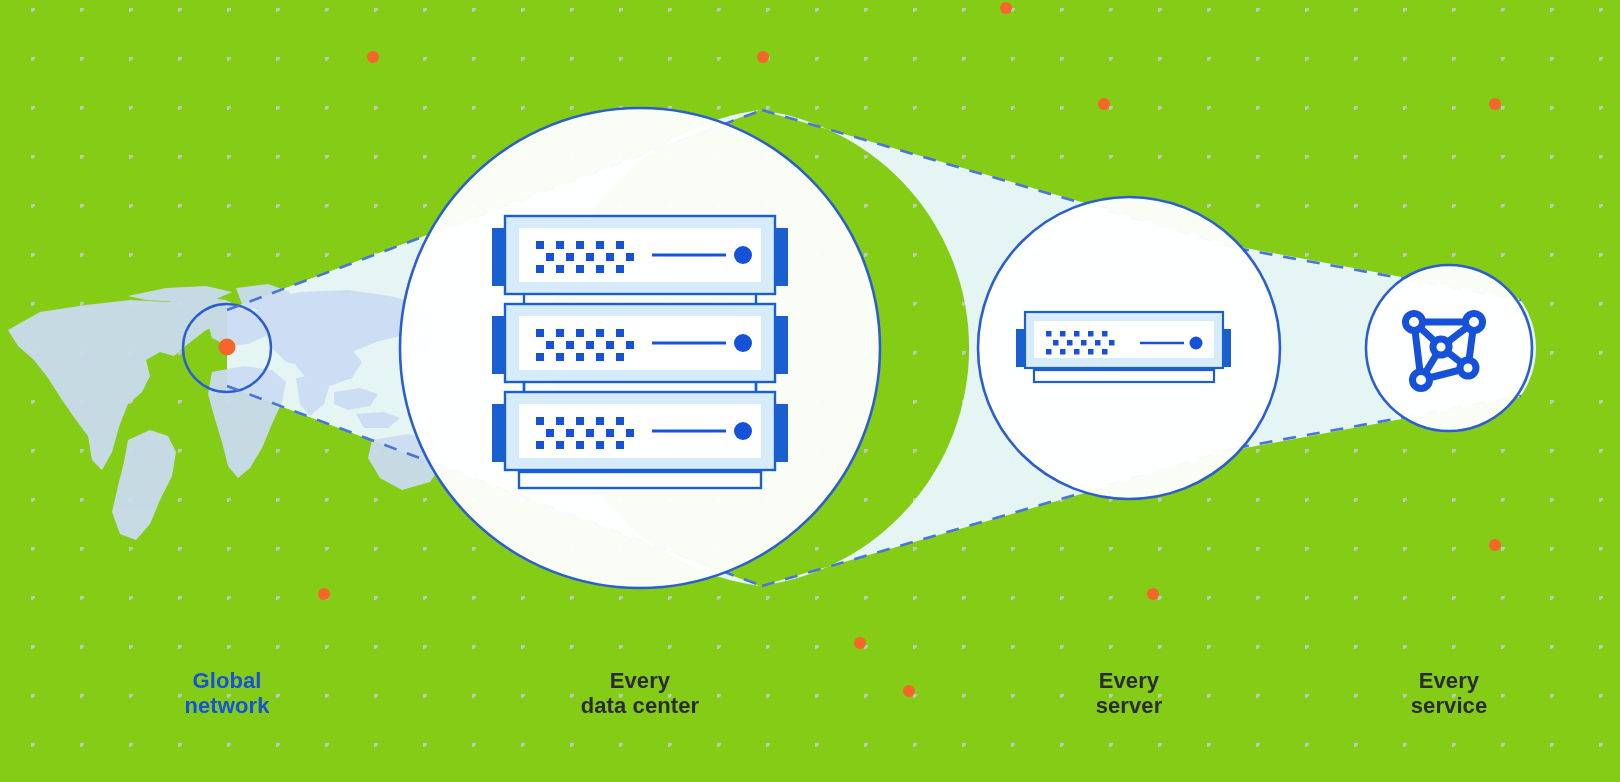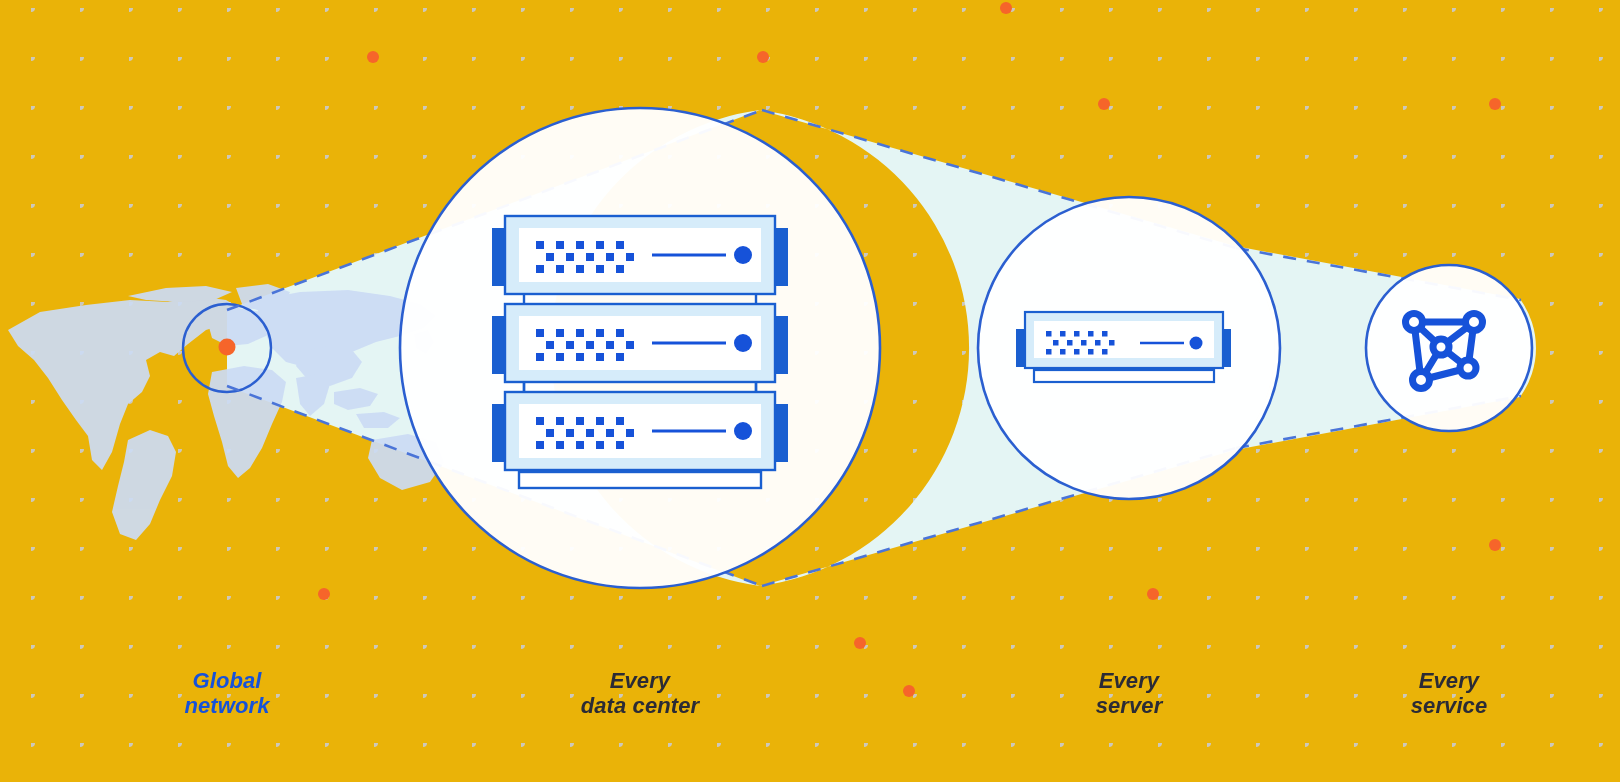--- a/index.html
+++ b/index.html
@@ -5,22 +5,21 @@
   html,body{margin:0;padding:0;background:#ffffff;}
   body{
     font-family:"Liberation Sans", sans-serif;
     -webkit-font-smoothing:antialiased;
   }
   #stage{
     position:relative;
     width:1620px;
     height:782px;
     overflow:hidden;
-    background:#eab308;
-    font-style:italic;
+    background:#84cc16;
   }
   #scene{
     position:absolute;
     inset:0;
     width:1620px;
     height:782px;
     display:block;
   }
   .label-layer{
     position:absolute;

